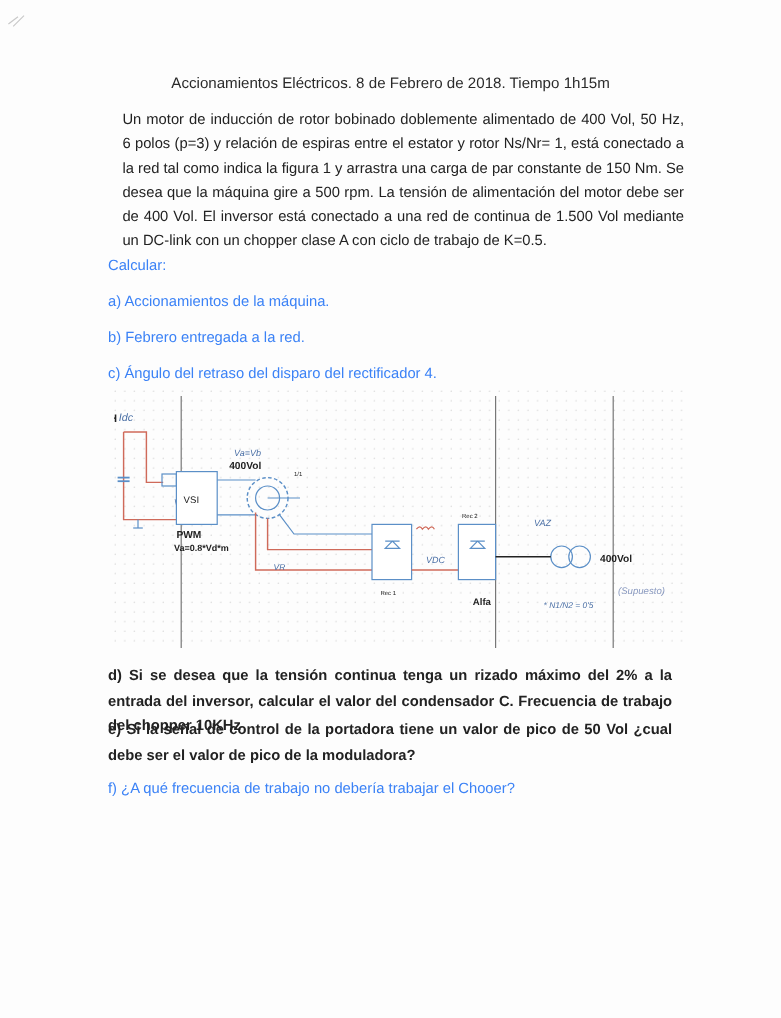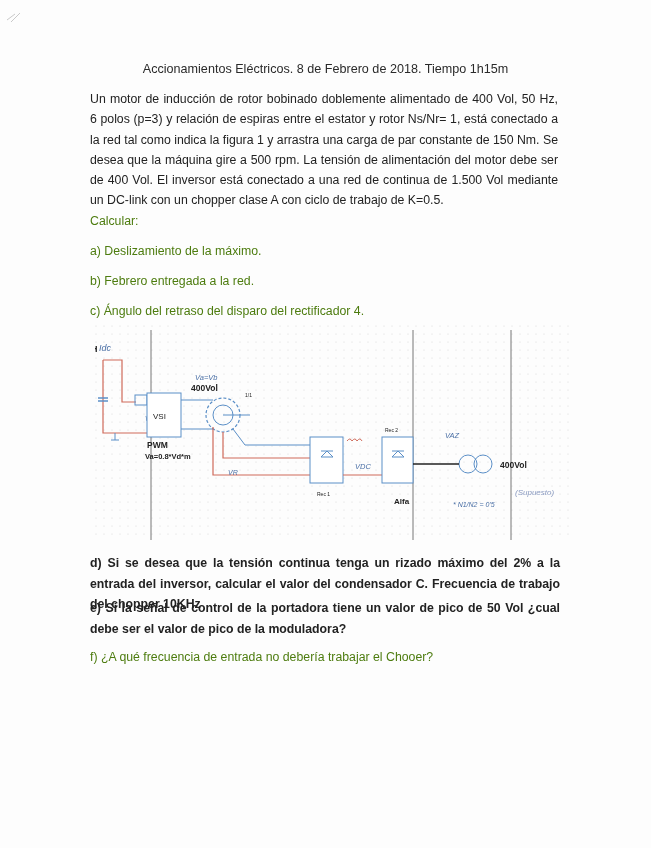--- a/index.html
+++ b/index.html
@@ -1,38 +1,38 @@
 <!DOCTYPE html>
 <html><head>
 <meta charset="utf-8">
 <style>
   html, body { margin:0; padding:0; }
   body { width:651px; height:848px; background:#fdfdfd; position:relative; overflow:hidden;
          font-family:"Liberation Sans", "DejaVu Sans", sans-serif; color:#1f1f1f; }
   .title { position:absolute; left:0; width:651px; top:62px; text-align:center; font-size:12.6px; color:#2a2a2a; }
   .para { position:absolute; left:90px; width:468px; font-size:12.3px; line-height:20.3px; text-align:justify; color:#222; }
-  .p-intro { top:89px; }
-  .line { position:absolute; left:90px; font-size:12.3px; color:#4d7c0f; white-space:nowrap; }
+  .p-intro { top:89px;margin-left:12px; }
+  .line { position:absolute; left:90px; font-size:12.3px; color:#3b82f6; white-space:nowrap; }
   .q2 { position:absolute; left:90px; width:470px; font-size:12.3px; line-height:20.5px; color:#222; text-align:justify;font-weight:bold; }
   .diagram { position:absolute; left:95px; top:325px; width:475px; height:215px; }
   .scan-mark { position:absolute; left:6px; top:10px; width:18px; height:14px; }
 </style>
 </head>
 <body>
 
 <svg class="scan-mark" viewBox="0 0 18 14">
   <path d="M1 10 L9 4 M5 12 L14 3" stroke="#c9c9c9" stroke-width="1" fill="none"></path>
 </svg>
 
 <div class="title">Accionamientos Eléctricos. 8 de Febrero de 2018. Tiempo 1h15m</div>
 
 <div class="para p-intro">Un motor de inducción de rotor bobinado doblemente alimentado de 400 Vol, 50 Hz, 6 polos (p=3) y relación de espiras entre el estator y rotor Ns/Nr= 1, está conectado a la red tal como indica la figura 1 y arrastra una carga de par constante de 150 Nm. Se desea que la máquina gire a 500 rpm. La tensión de alimentación del motor debe ser de 400 Vol. El inversor está conectado a una red de continua de 1.500 Vol mediante un DC-link con un chopper clase A con ciclo de trabajo de K=0.5.</div>
 
 <div class="line" style="top:214px">Calcular:</div>
-<div class="line" style="top:244px">a) Deslizamiento de la máximo.</div>
+<div class="line" style="top:244px">a) Accionamientos de la máquina.</div>
 <div class="line" style="top:274px">b) Febrero entregada a la red.</div>
 <div class="line" style="top:304px">c) Ángulo del retraso del disparo del rectificador 4.</div>
 
 <svg class="diagram" viewBox="0 0 475 215" font-family="Liberation Sans, sans-serif">
   <defs>
     <pattern id="dots" width="8" height="8" patternUnits="userSpaceOnUse">
       <circle cx="1" cy="1" r="0.6" fill="#d6d6d6"></circle>
     </pattern>
   </defs>
   <rect x="0" y="0" width="475" height="215" fill="url(#dots)"></rect>
@@ -98,13 +98,13 @@
   <circle cx="388" cy="139" r="9" fill="none" stroke="#5b8fc7"></circle>
   <line x1="318" y1="139" x2="364" y2="139" stroke="#222" stroke-width="1.3"></line>
   <text x="350" y="113" font-size="7.5" font-style="italic" fill="#4a6fa5">VAZ</text>
   <text x="405" y="143" font-size="8.5" font-weight="bold" fill="#222">400Vol</text>
   <text x="358" y="182" font-size="7" font-style="italic" fill="#4a6fa5">* N1/N2 = 0'5</text>
   <text x="420" y="170" font-size="8" font-style="italic" fill="#8a9ac0">(Supuesto)</text>
 </svg>
 
 <div class="q2" style="top:553px">d) Si se desea que la tensión continua tenga un rizado máximo del 2% a la entrada del inversor, calcular el valor del condensador C. Frecuencia de trabajo del chopper 10KHz</div>
 <div class="q2" style="top:598px">e) Si la señal de control de la portadora tiene un valor de pico de 50 Vol ¿cual debe ser el valor de pico de la moduladora?</div>
-<div class="line" style="top:650px">f) ¿A qué frecuencia de entrada no debería trabajar el Chooer?</div>
+<div class="line" style="top:650px">f) ¿A qué frecuencia de trabajo no debería trabajar el Chooer?</div>
 
 </body></html>

